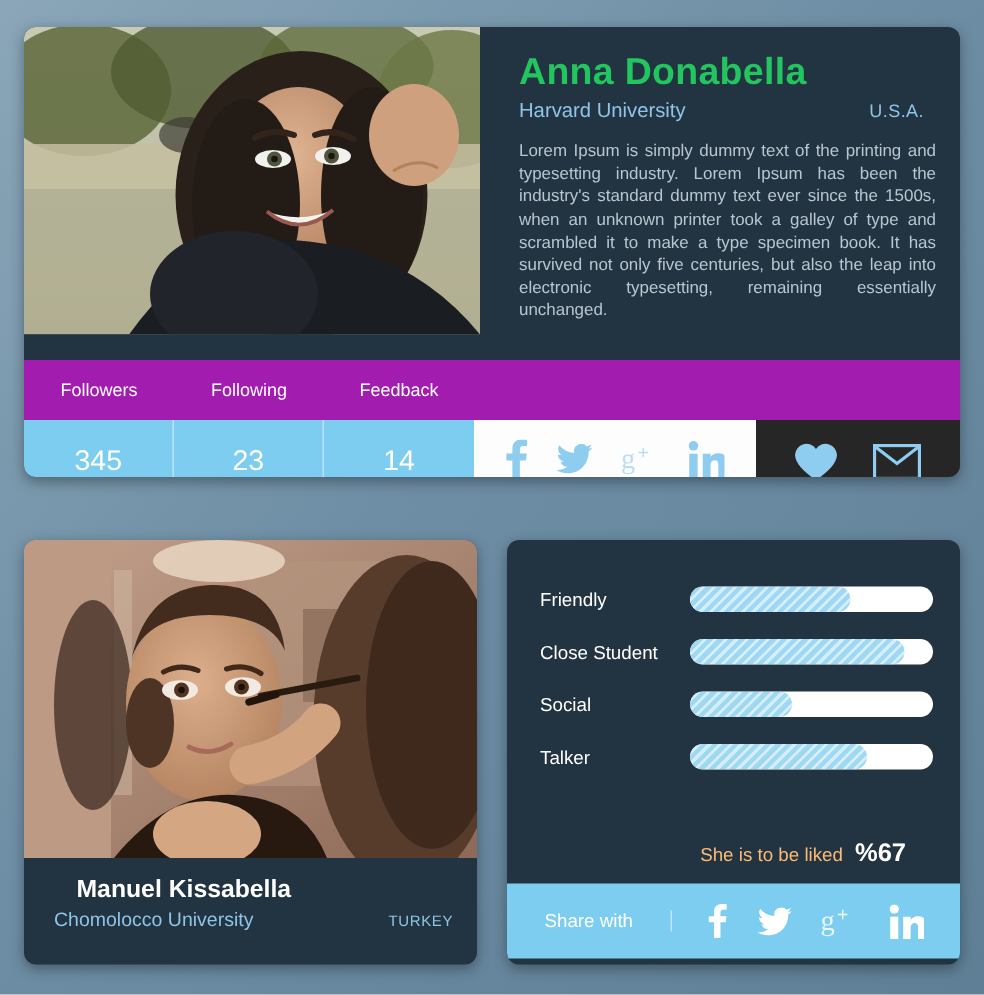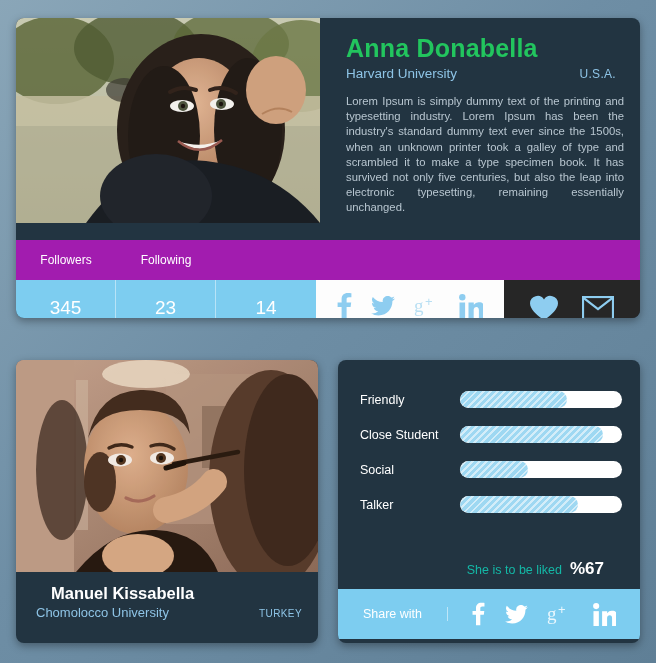--- a/index.html
+++ b/index.html
@@ -137,21 +137,21 @@
       -45deg,
       rgba(255,255,255,0.55) 0px, rgba(255,255,255,0.55) 2px,
       rgba(255,255,255,0) 2px, rgba(255,255,255,0) 5px
     );
   }
   .liked-row {
     margin-top: 14px; padding-right: 18px;
     text-align: right; display: flex;
     align-items: baseline; justify-content: flex-end; gap: 8px;
   }
-  .liked-text { font-size: 12.5px; color: #14b8a6; margin-top: 27px; }
+  .liked-text { font-size: 12.5px; color: #fdba74; margin-top: 27px; }
   .liked-pct { font-size: 17px; font-weight: bold; color: #ffffff; }
 
   .share-bar {
     position: absolute; left: 0; bottom: 4px;
     width: 302px; height: 50px;
     background: #7dcdf0;
     display: flex; align-items: center;
   }
   .share-label {
     width: 110px; text-align: center;
@@ -215,20 +215,21 @@
     <div class="c1-sub-row">
       <div class="c1-univ">Harvard University</div>
       <div class="c1-country">U.S.A.</div>
     </div>
     <div class="c1-body">Lorem Ipsum is simply dummy text of the printing and typesetting industry. Lorem Ipsum has been the industry's standard dummy text ever since the 1500s, when an unknown printer took a galley of type and scrambled it to make a type specimen book. It has survived not only five centuries, but also the leap into electronic typesetting, remaining essentially unchanged.</div>
   </div>
 
   <div class="c1-stathead">
     <div class="cell">Followers</div>
     <div class="cell">Following</div>
+    <div class="cell">Feedback</div>
     <div class="spacer"></div>
   </div>
 
   <div class="c1-statvals">
     <div class="cell">345</div>
     <div class="cell">23</div>
     <div class="cell">14</div>
   </div>
 
   <div class="c1-social-white">

